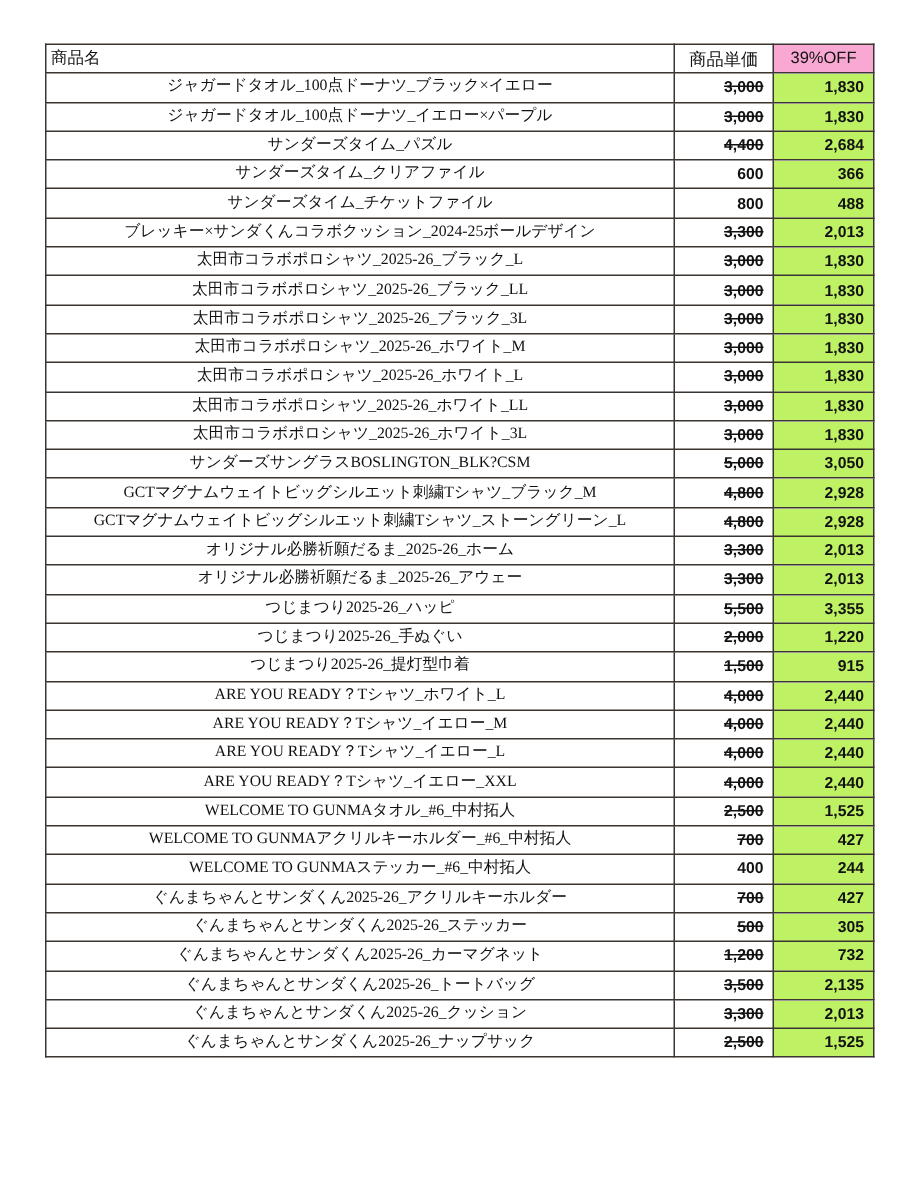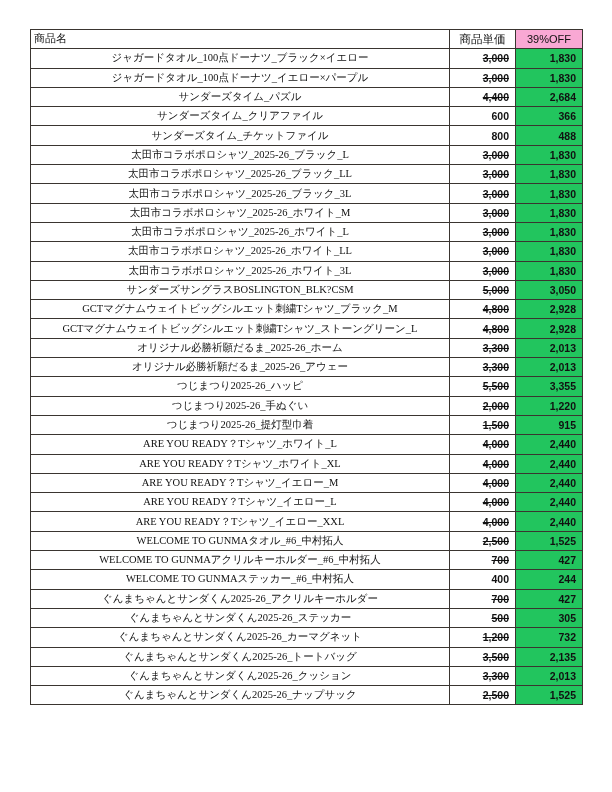--- a/index.html
+++ b/index.html
@@ -29,21 +29,21 @@
     font-size: 11px;
   }
   .sheet th.h-name { text-align: left; }
   .sheet th.h-price { text-align: center; font-weight: normal; font-size: 11.5px; }
   .sheet th.h-off { text-align: center; background: #f9a8d4; font-family: "Liberation Sans", sans-serif; }
   .name { font-family: "Liberation Serif", serif; text-align: center; }
   .price { font-family: "Liberation Sans", sans-serif; text-align: right; padding-right: 6px !important; font-weight: bold; }
   .price.strike span { text-decoration: line-through; }
   .off {
     font-family: "Liberation Sans", sans-serif; font-weight: bold;
-    text-align: right; background: #22c55e; padding-right: 6px !important;
+    text-align: right; background: #bef264; padding-right: 6px !important;
   }
 </style>
 </head>
 <body>
 
 <table class="sheet">
   <colgroup>
     <col class="c-name">
       <col class="c-price">
       <col class="c-off">
@@ -75,20 +75,25 @@
         <td class="name">サンダーズタイム_クリアファイル</td>
         <td class="price"><span>600</span></td>
         <td class="off">366</td>
       </tr>
       <tr>
         <td class="name">サンダーズタイム_チケットファイル</td>
         <td class="price"><span>800</span></td>
         <td class="off">488</td>
       </tr>
       <tr>
+        <td class="name">ブレッキー×サンダくんコラボクッション_2024-25ボールデザイン</td>
+        <td class="price strike"><span>3,300</span></td>
+        <td class="off">2,013</td>
+      </tr>
+      <tr>
         <td class="name">太田市コラボポロシャツ_2025-26_ブラック_L</td>
         <td class="price strike"><span>3,000</span></td>
         <td class="off">1,830</td>
       </tr>
       <tr>
         <td class="name">太田市コラボポロシャツ_2025-26_ブラック_LL</td>
         <td class="price strike"><span>3,000</span></td>
         <td class="off">1,830</td>
       </tr>
       <tr>
@@ -151,25 +156,20 @@
         <td class="price strike"><span>2,000</span></td>
         <td class="off">1,220</td>
       </tr>
       <tr>
         <td class="name">つじまつり2025-26_提灯型巾着</td>
         <td class="price strike"><span>1,500</span></td>
         <td class="off">915</td>
       </tr>
       <tr>
         <td class="name">ARE YOU READY？Tシャツ_ホワイト_L</td>
-        <td class="price strike"><span>4,000</span></td>
-        <td class="off">2,440</td>
-      </tr>
-      <tr>
-        <td class="name">ARE YOU READY？Tシャツ_ホワイト_XL</td>
         <td class="price strike"><span>4,000</span></td>
         <td class="off">2,440</td>
       </tr>
       <tr>
         <td class="name">ARE YOU READY？Tシャツ_イエロー_M</td>
         <td class="price strike"><span>4,000</span></td>
         <td class="off">2,440</td>
       </tr>
       <tr>
         <td class="name">ARE YOU READY？Tシャツ_イエロー_L</td>

